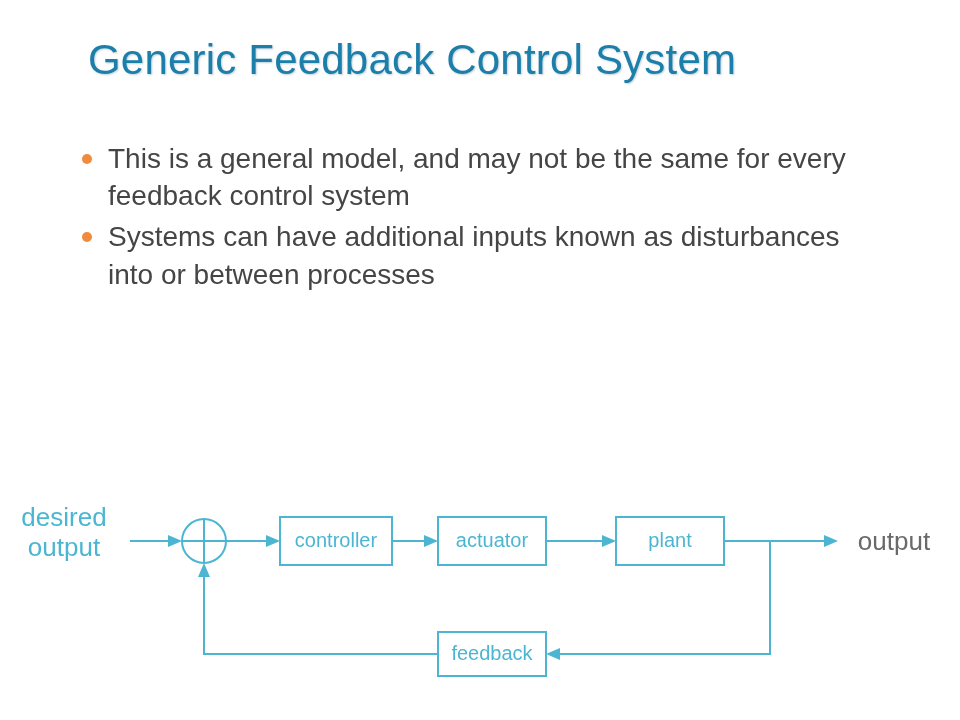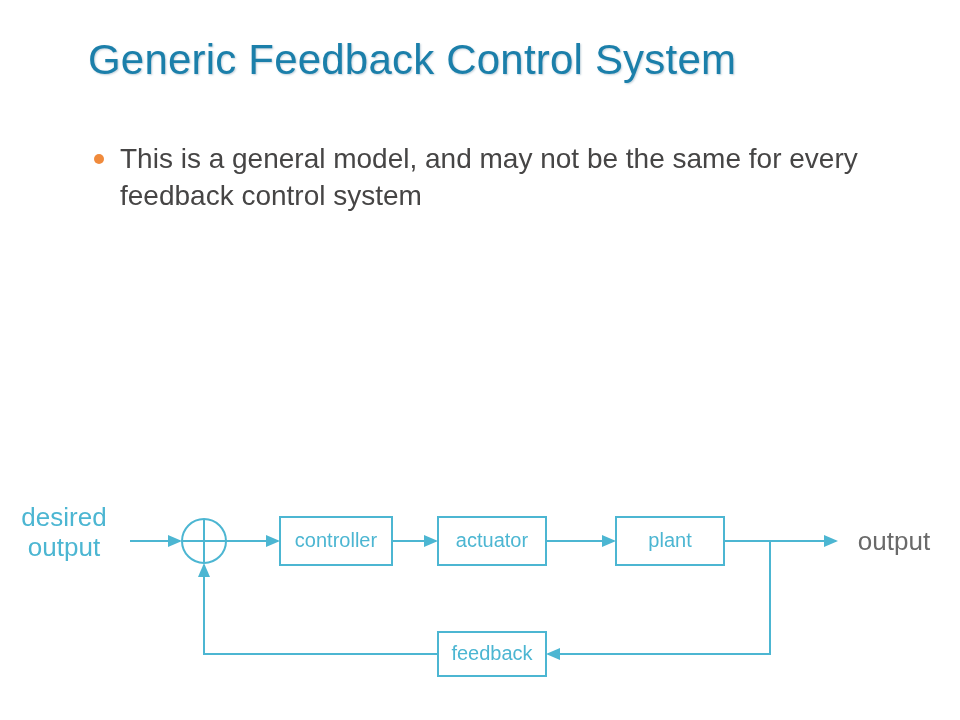--- a/index.html
+++ b/index.html
@@ -23,21 +23,21 @@
     left: 88px;
     top: 24px;
     font-size: 42px;
     font-weight: 400;
     color: #1b7faa;
     text-shadow: 1px 1px 2px rgba(80,120,150,0.35);
     letter-spacing: 0.2px;
   }
   .bullets {
     position: absolute;
-    left: 90px;
+    left: 78px;
     top: 128px;
     width: 810px;
     list-style: none;
     padding: 0;
     margin: 0;
   }
   .bullets li {
     position: relative;
     padding-left: 30px;
     font-size: 28px;
@@ -65,20 +65,21 @@
 </style>
 </head>
 <body>
 
 <div class="slide">
 
   <div class="title">Generic Feedback Control System</div>
 
   <ul class="bullets">
     <li>This is a general model, and may not be the same for every feedback control system</li>
+    <li>Systems can have additional inputs known as disturbances into or between processes</li>
   </ul>
 
   <svg class="diagram" viewBox="0 0 960 250" width="960" height="250">
       <defs>
         <marker id="arrowhead" markerWidth="8" markerHeight="8" refX="6" refY="3" orient="auto">
           <path d="M0,0 L7,3 L0,6 Z" fill="#4cb6d2"></path>
         </marker>
       </defs>
       <rect x="280" y="55" width="112" height="48" fill="none" stroke="#4cb6d2" stroke-width="2"></rect>
       <text x="336" y="85" text-anchor="middle" font-size="20" fill="#4cb6d2">controller</text>

